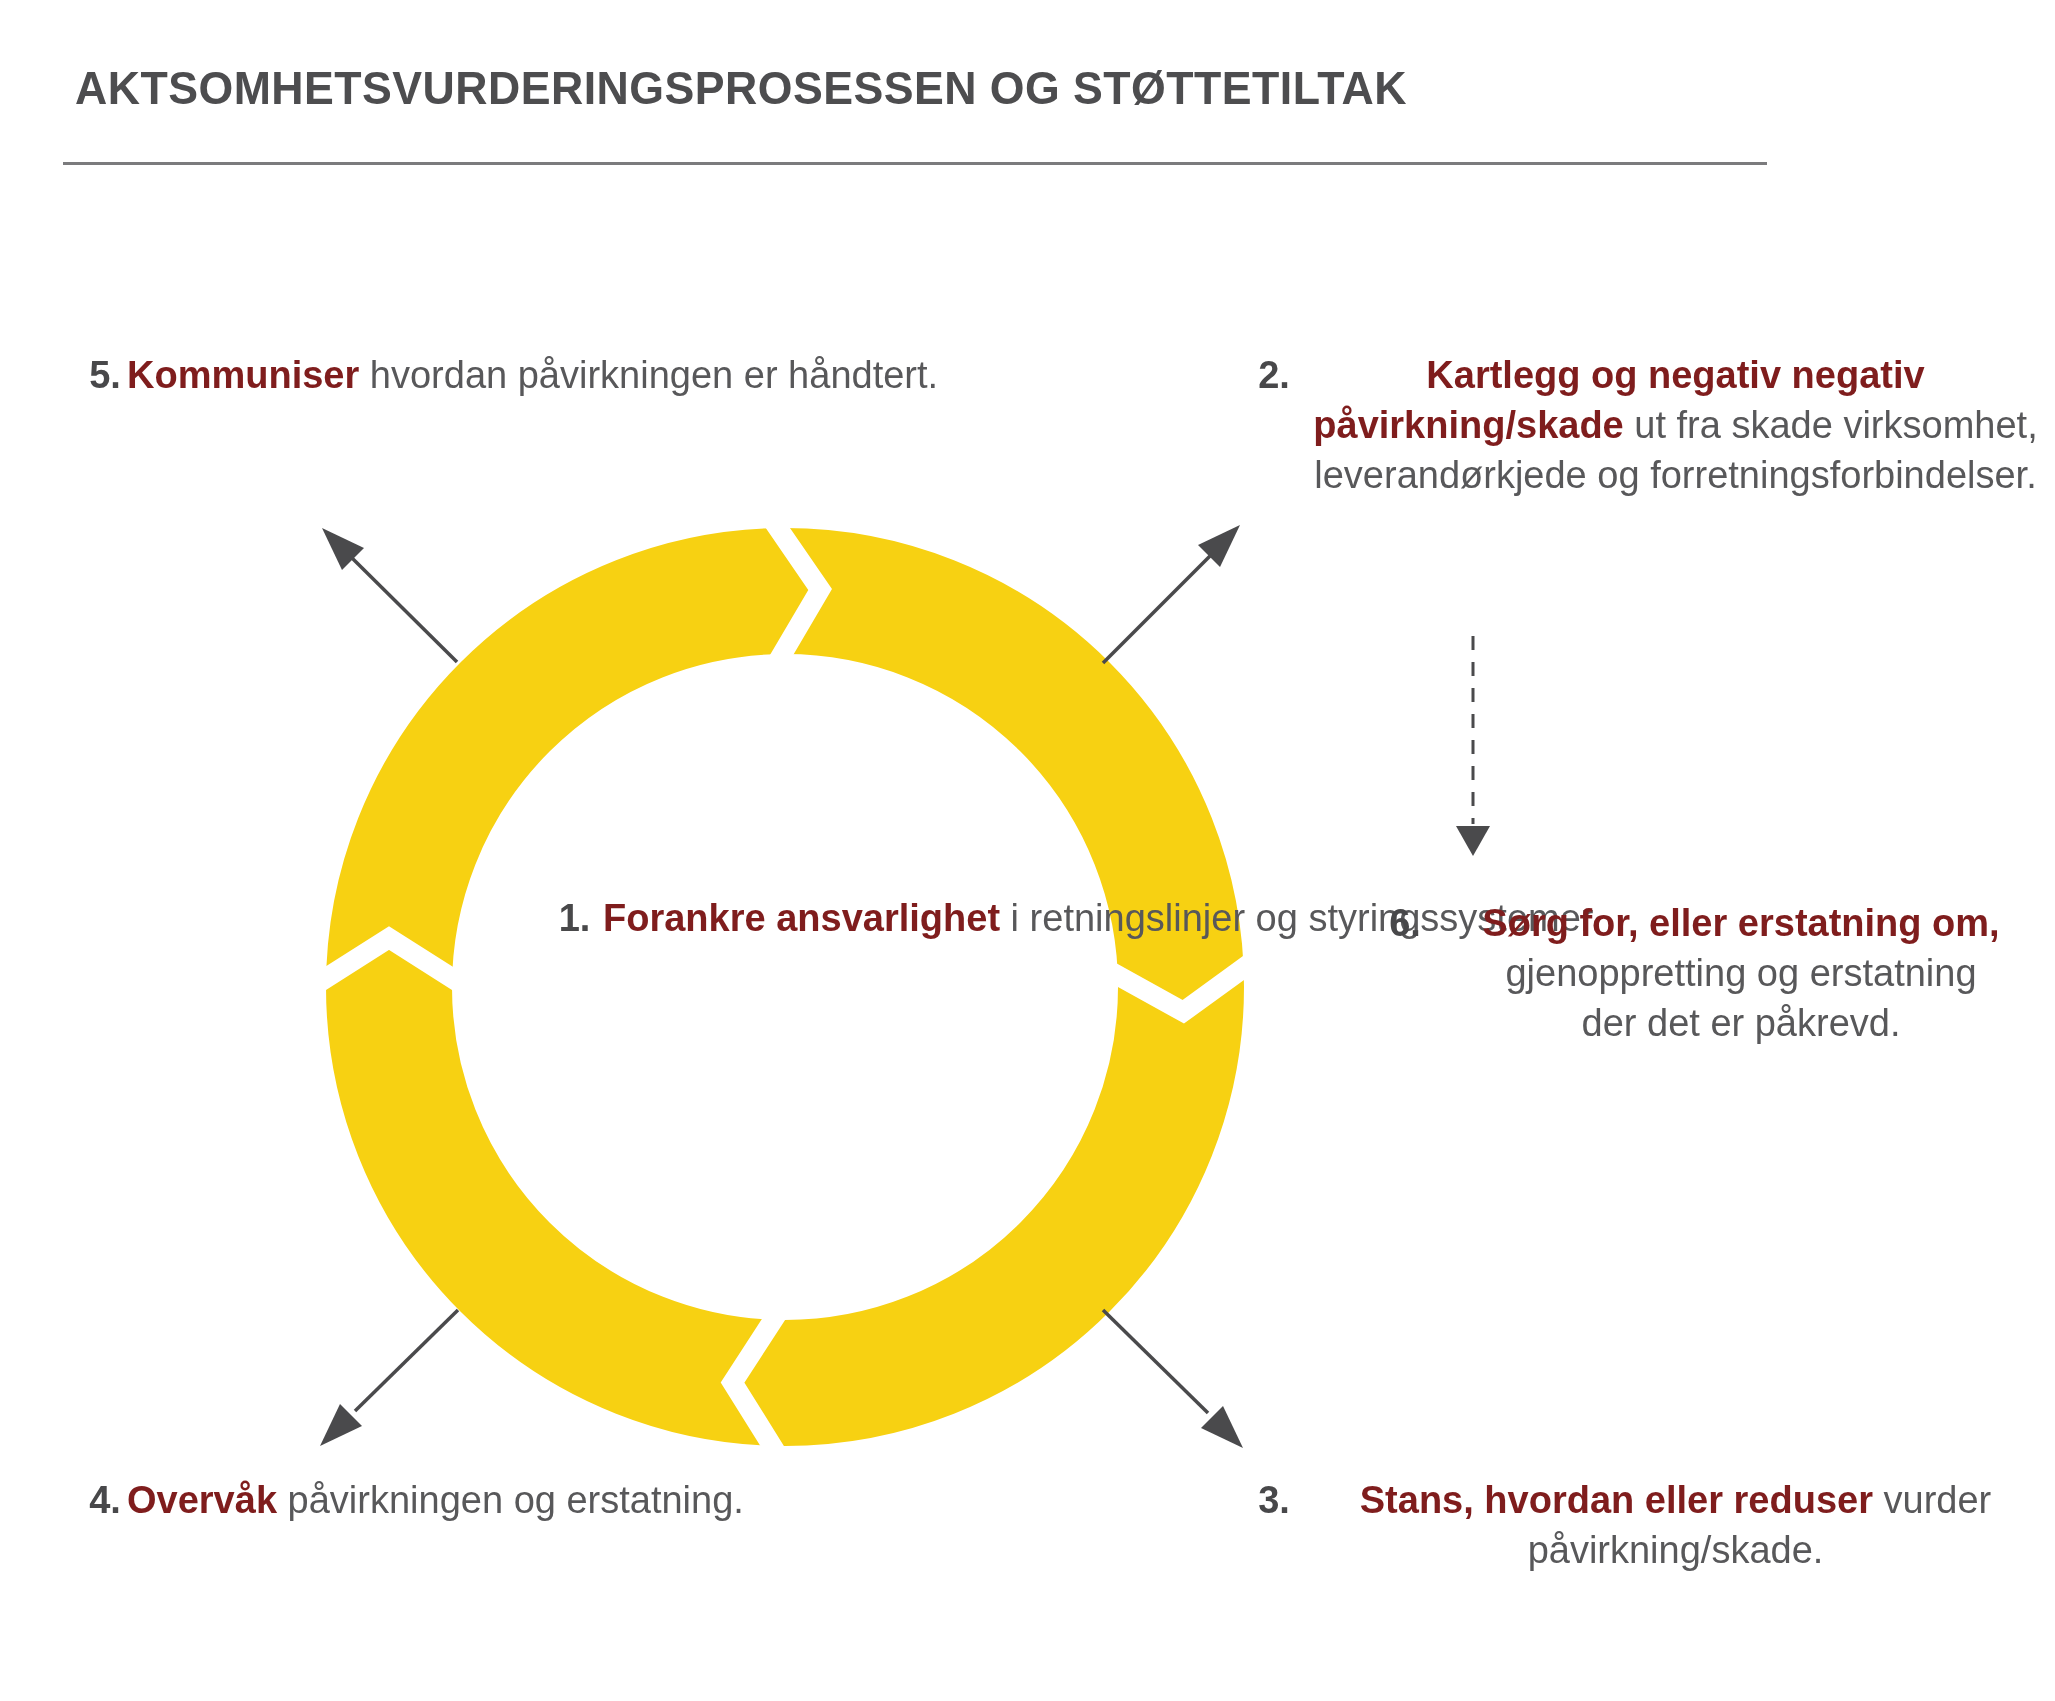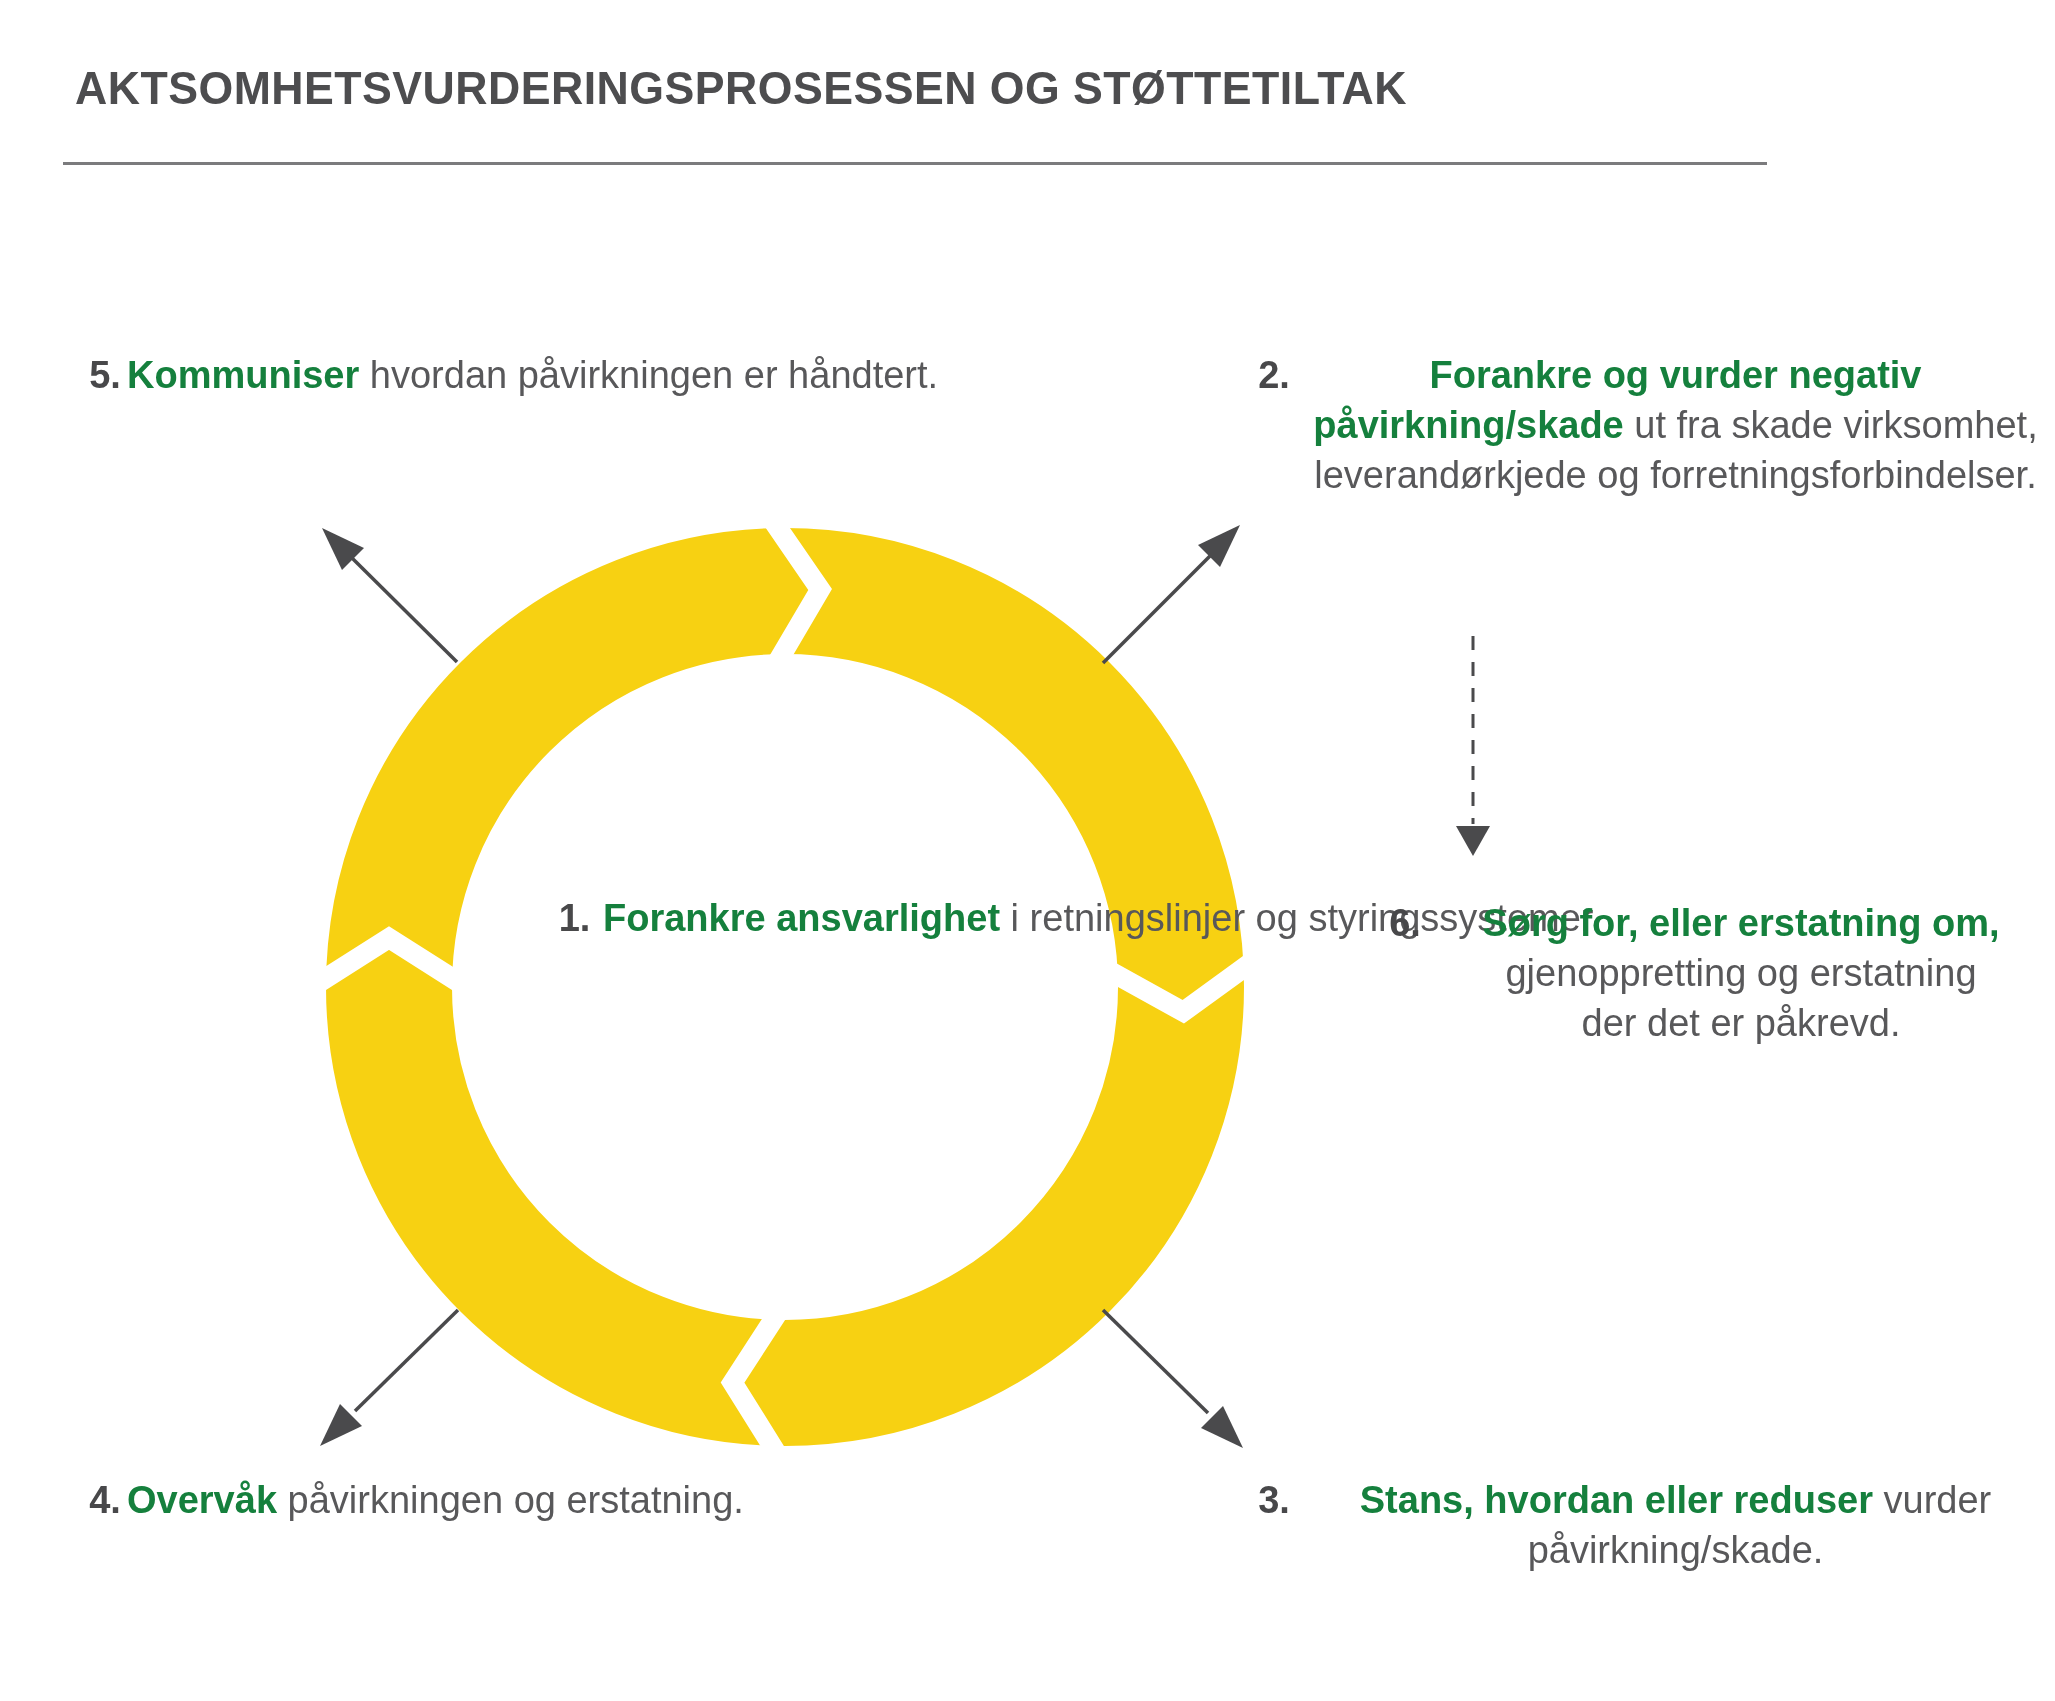--- a/index.html
+++ b/index.html
@@ -48,21 +48,21 @@
   }
   .step .num {
     width: 44px;
     flex: 0 0 auto;
     font-weight: 700;
     color: #48484A;
   }
   .step.center .num { width: 57px; }
   .step .lines { display: block; }
   .step .line { white-space: nowrap; height: 50px; }
-  .b { font-weight: 700; color: #15803d; }
+  .b { font-weight: 700; color: #7f1d1d; }
   .step5 { left: 83px;   top: 350px; }
   .step2 { left: 1252px; top: 350px; }
   .step6 { left: 1383px; top: 898px; }
   .step4 { left: 83px;   top: 1475px; }
   .step3 { left: 1252px; top: 1475px; }
   .step1 { left: 546px;  top: 893px; }
 </style>
 </head>
 <body>
 
@@ -120,21 +120,21 @@
     <span class="lines">
       <span class="line"><span class="b">Kommuniser</span></span>
       <span class="line">hvordan påvirkningen</span>
       <span class="line">er håndtert.</span>
     </span>
   </div>
 
   <div class="step step2">
     <span class="num">2.</span>
     <span class="lines">
-      <span class="line"><span class="b">Forankre og vurder negativ</span></span>
+      <span class="line"><span class="b">Kartlegg og negativ negativ</span></span>
       <span class="line"><span class="b">påvirkning/skade</span></span>
       <span class="line">ut fra skade virksomhet,</span>
       <span class="line">leverandørkjede og</span>
       <span class="line">forretningsforbindelser.</span>
     </span>
   </div>
 
   <div class="step step6">
     <span class="num">6.</span>
     <span class="lines">

